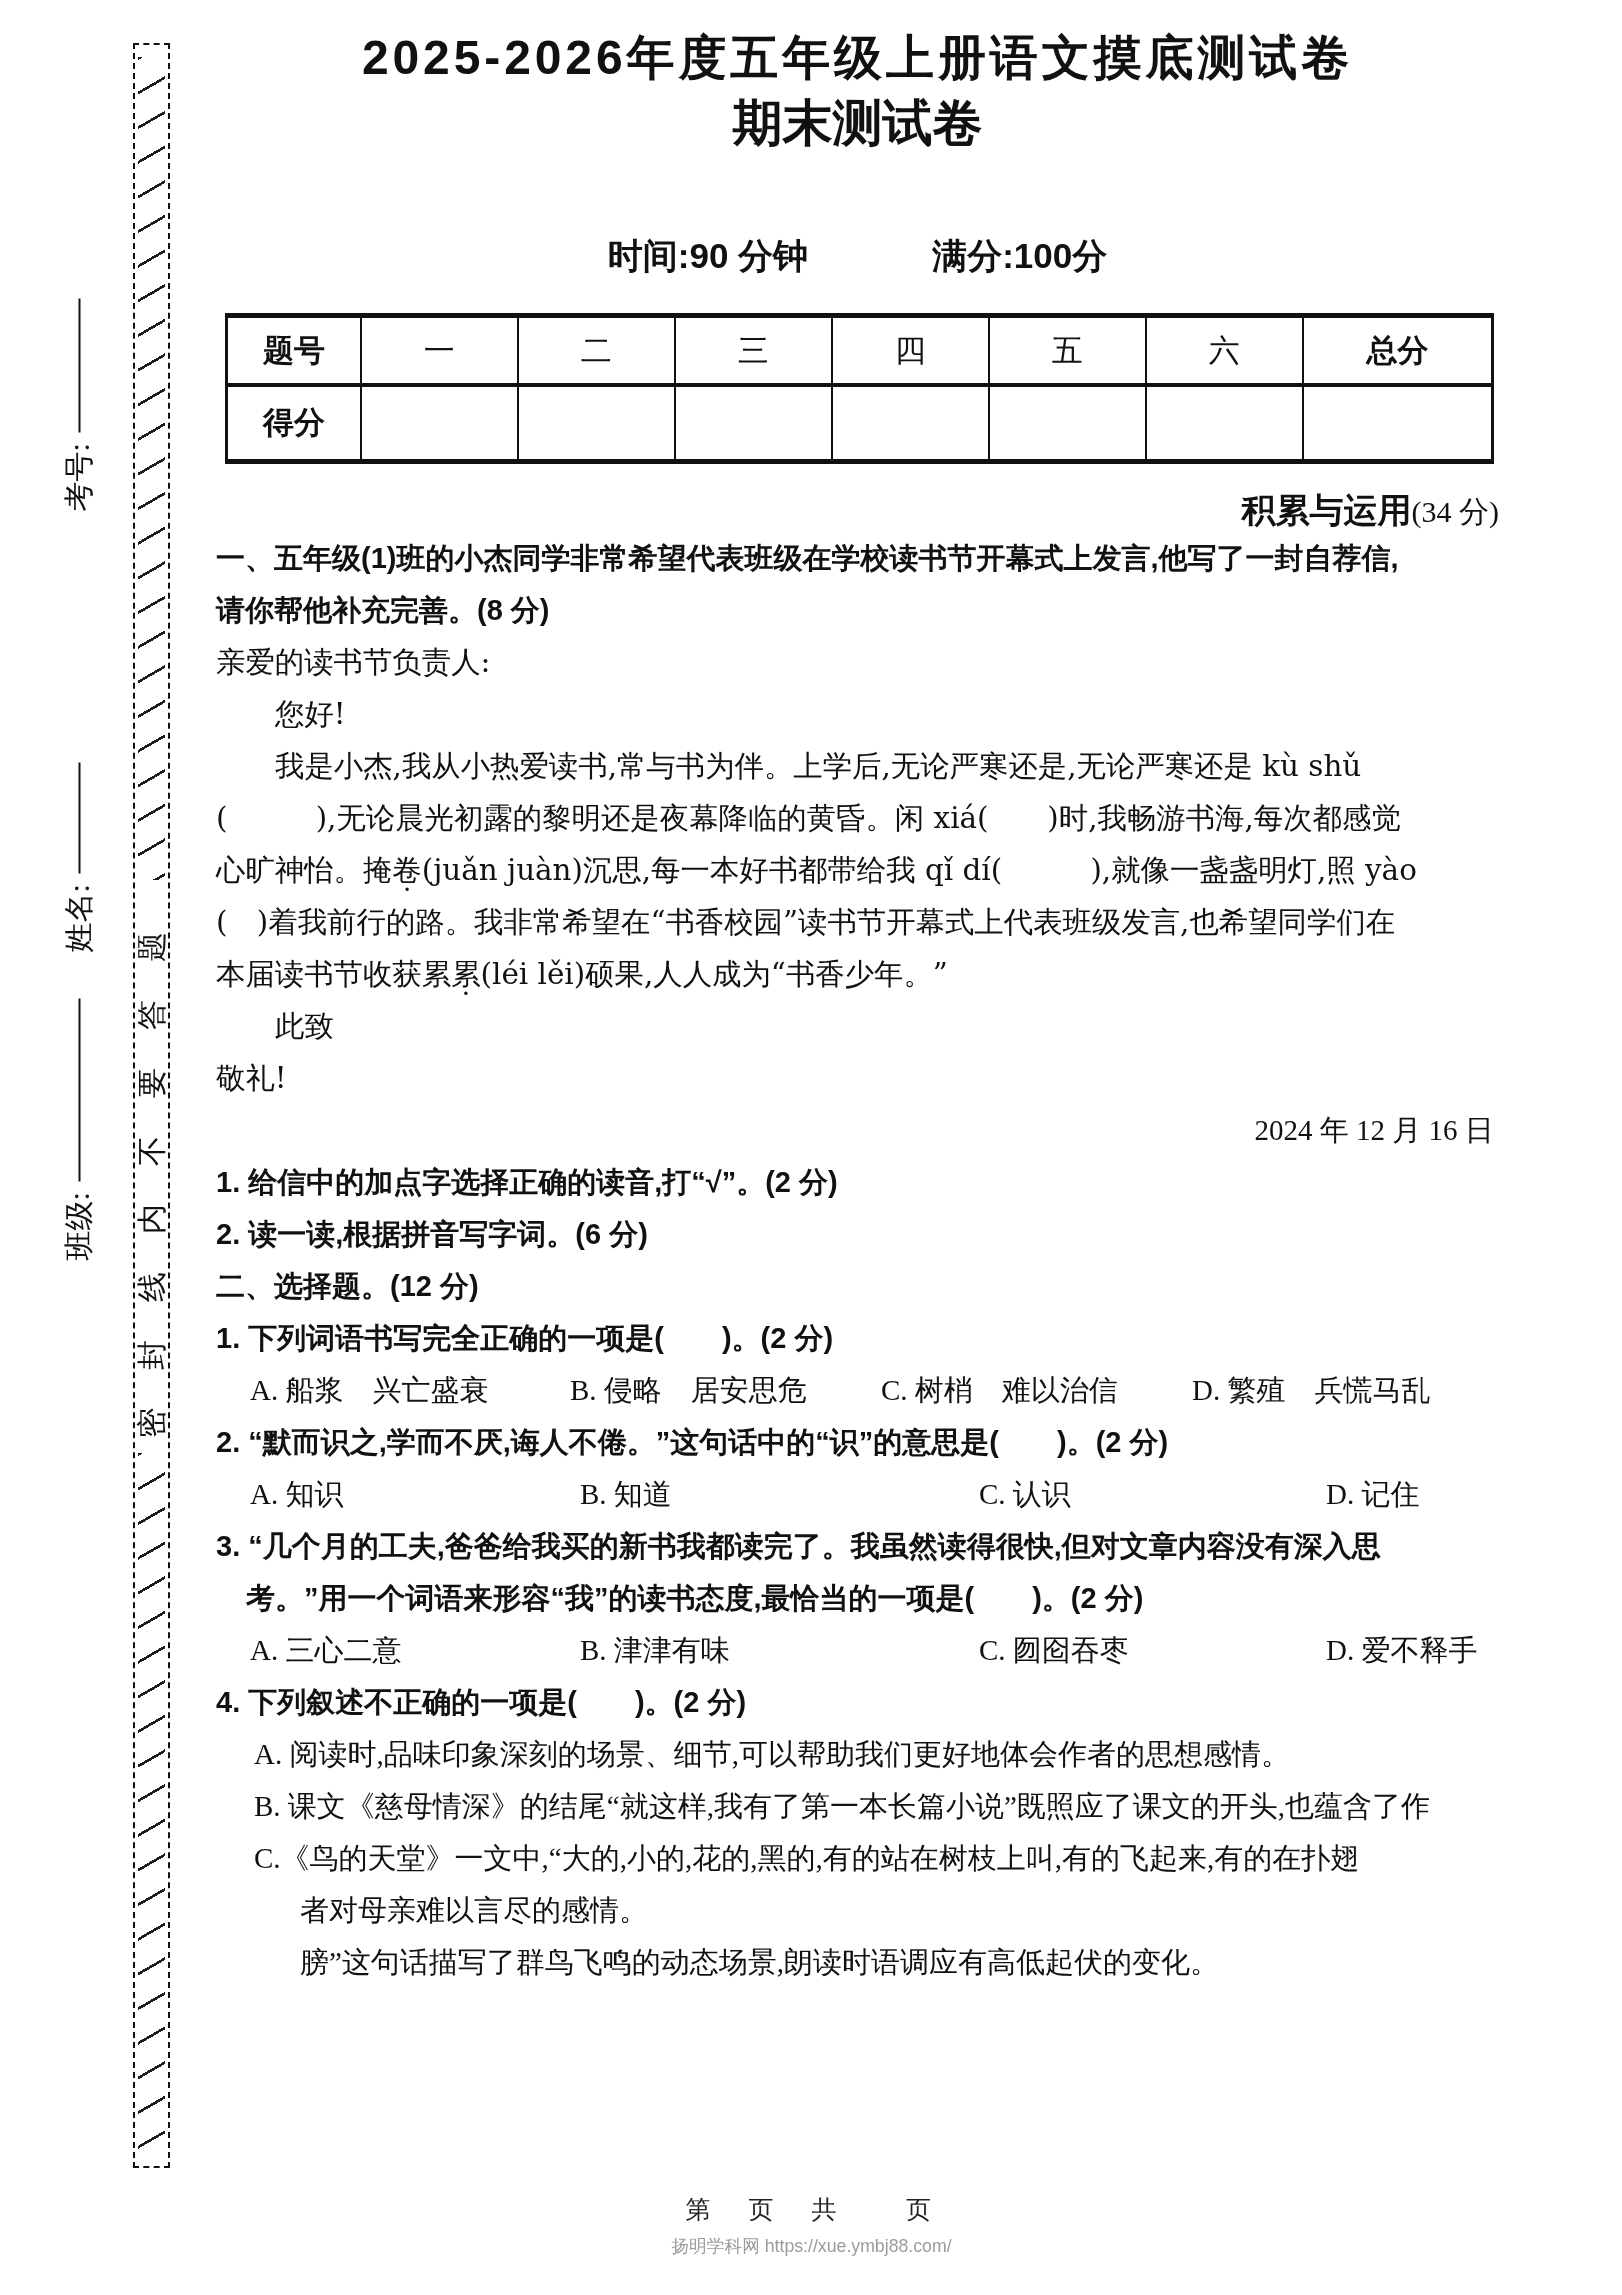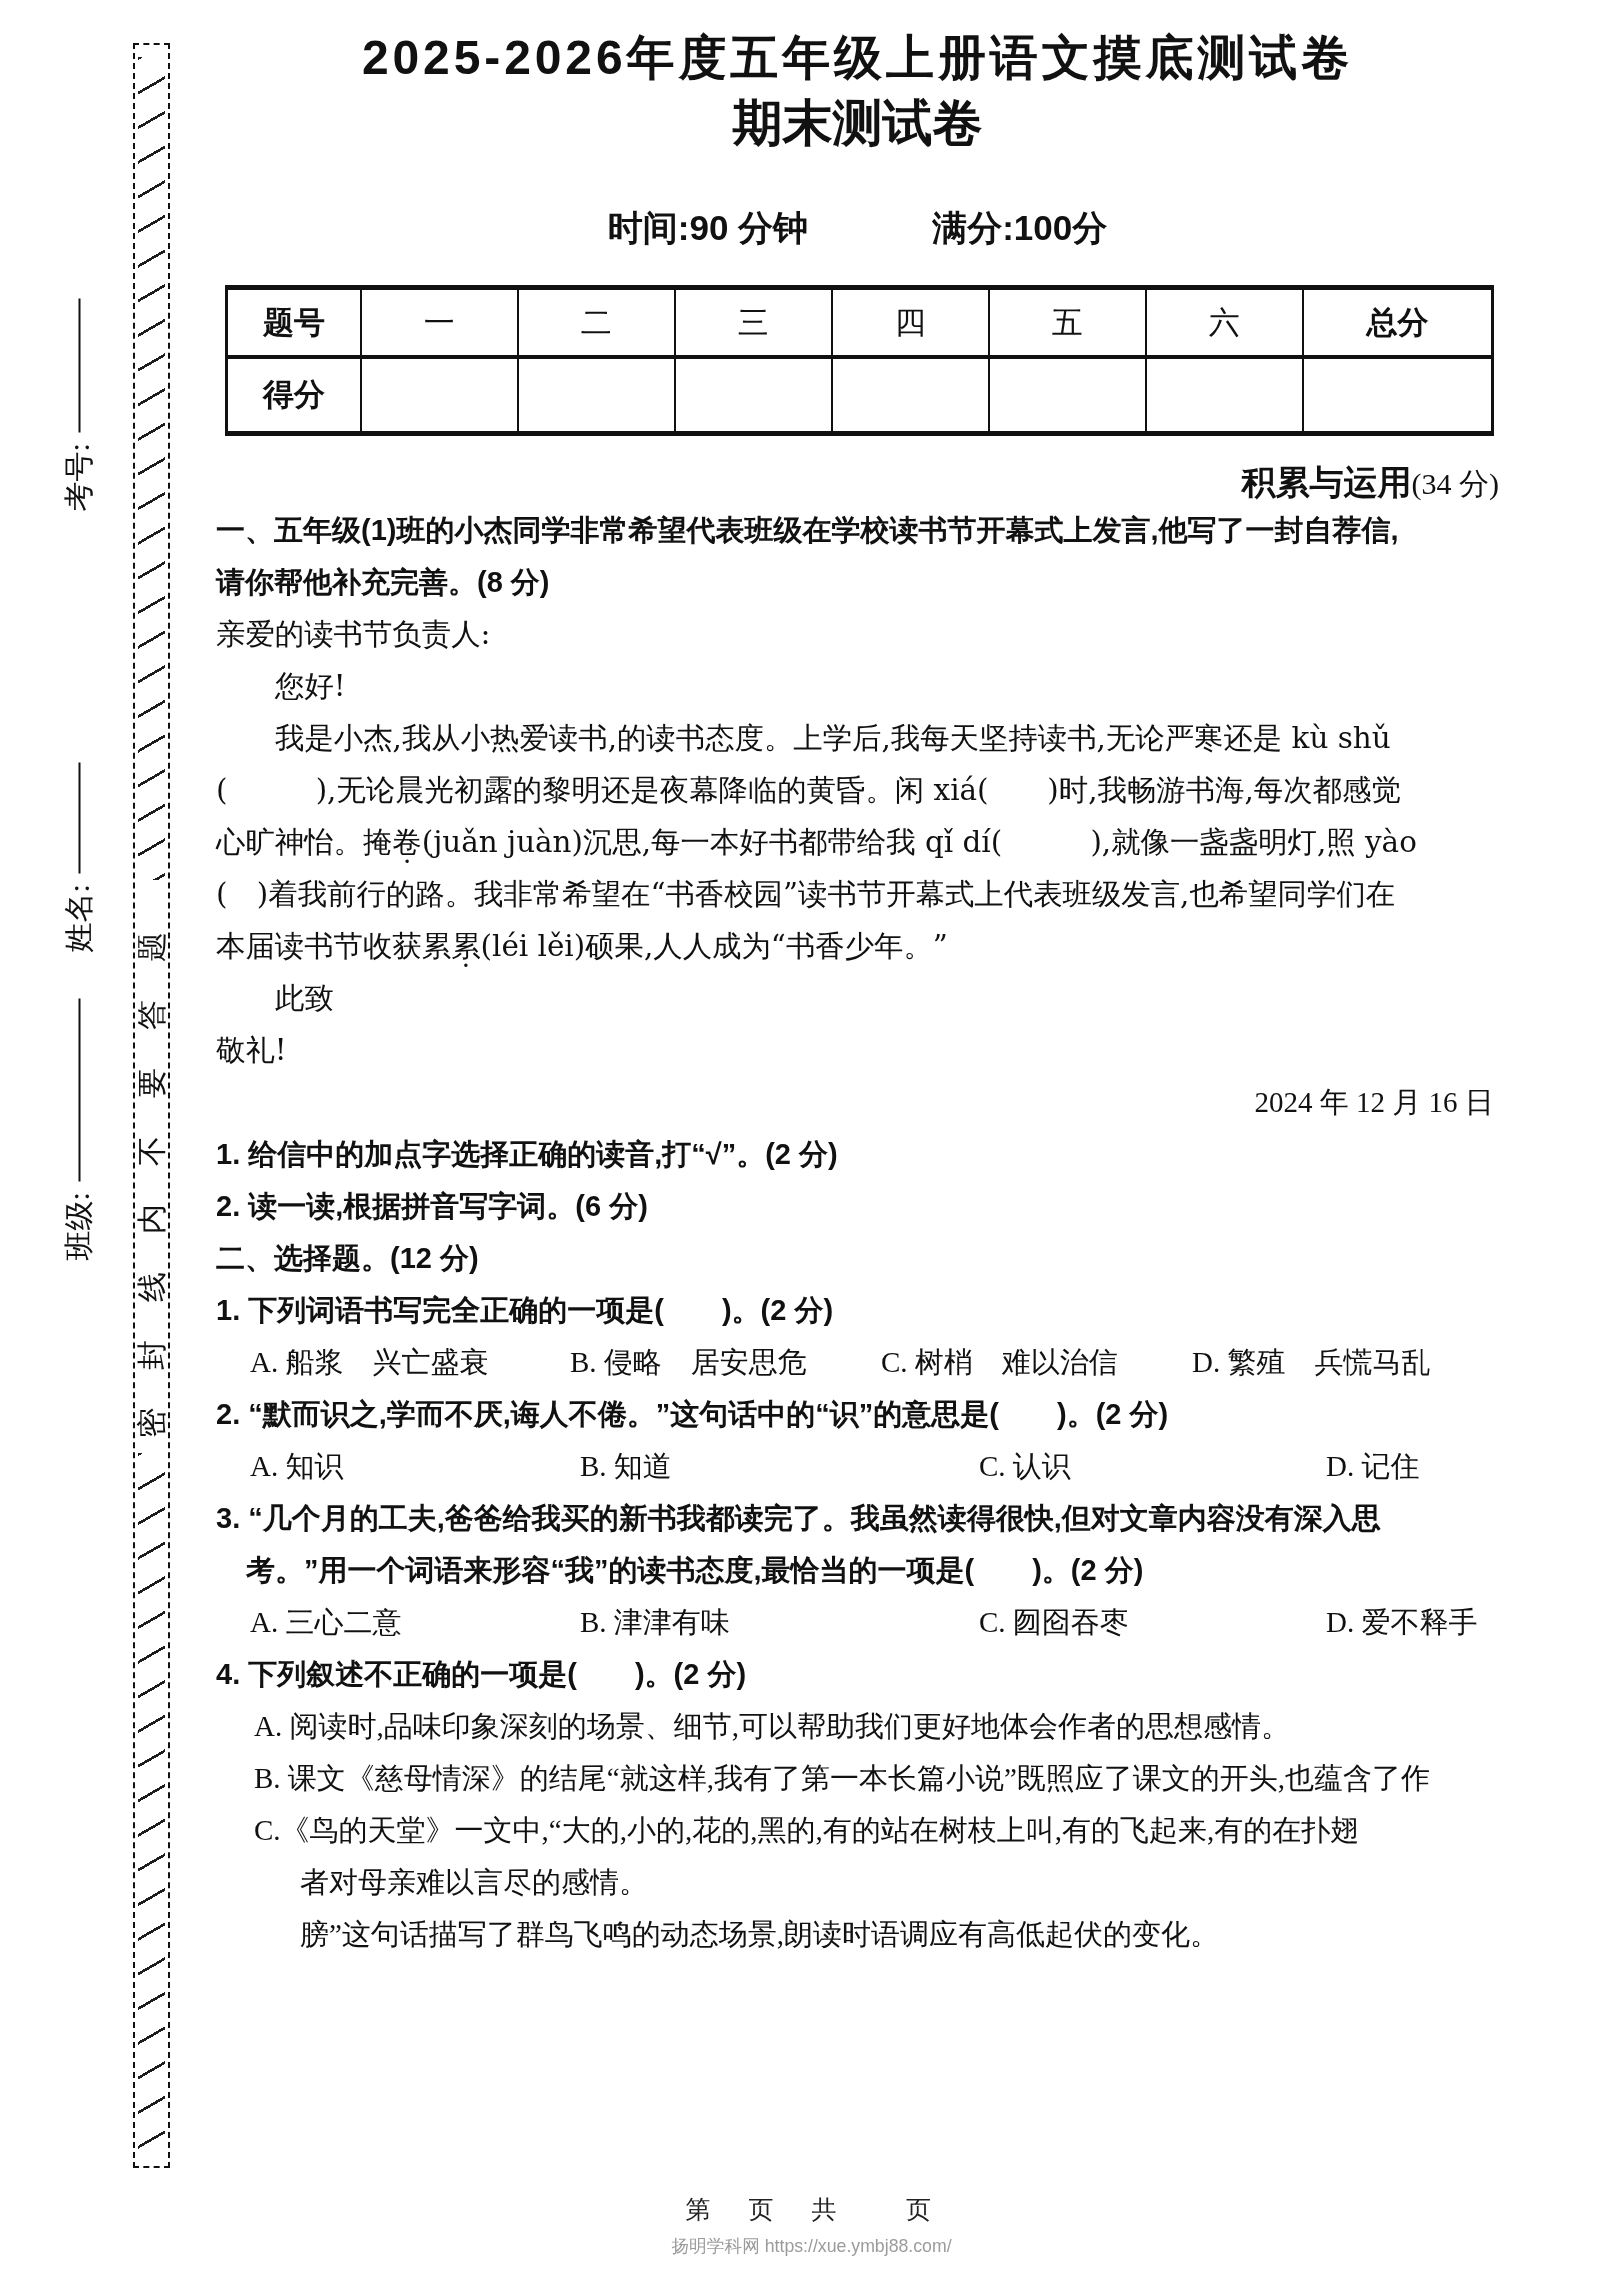--- a/index.html
+++ b/index.html
@@ -47,21 +47,21 @@
     font-size:48px;line-height:67px;letter-spacing:3.9px;
     text-align:center;margin:23.6px 0 0;white-space:nowrap;
   }
   .subtitle{
     font-family:"Liberation Sans", sans-serif;font-weight:700;
     font-size:50px;line-height:59px;text-align:center;margin:3.9px 0 0;
   }
   .info{
     display:flex;justify-content:center;gap:124px;
     font-family:"Liberation Sans", sans-serif;font-weight:700;
-    font-size:35px;line-height:38px;margin-top:56px;
+    font-size:35px;line-height:38px;margin-top:84px;
   }
 
   table.score{
     margin:38px 0 0 9.2px;border-collapse:collapse;width:1266px;table-layout:fixed;
     border:3.3px solid #111;border-top-width:5.9px;border-bottom-width:5.9px;
   }
   table.score td{
     border:2px solid #111;text-align:center;vertical-align:middle;
     font-size:31px;color:#111;padding:0;
   }
@@ -175,21 +175,21 @@
 
     <div class="sec-head">
       <span class="sec-title">积累与运用</span><span class="sec-pts">(34 分)</span>
     </div>
 
     <p class="line stem">一、五年级(1)班的小杰同学非常希望代表班级在学校读书节开幕式上发言,他写了一封自荐信,</p>
     <p class="line stem">请你帮他补充完善。(8 分)</p>
 
     <p class="line kai">亲爱的读书节负责人:</p>
     <p class="line kai ind2">您好!</p>
-    <p class="line kai ind2">我是小杰,我从小热爱读书,的读书态度。上学后,我每天坚持读书,无论严寒还是 kù shǔ</p>
+    <p class="line kai ind2">我是小杰,我从小热爱读书,常与书为伴。上学后,无论严寒还是,无论严寒还是 kù shǔ</p>
     <p class="line kai">(　　　),无论晨光初露的黎明还是夜幕降临的黄昏。闲 xiá(　　)时,我畅游书海,每次都感觉</p>
     <p class="line kai"><span>心旷神怡。掩</span><span class="zd">卷</span><span>(juǎn   juàn)沉思,每一本好书都带给我 qǐ dí(　　　),就像一盏盏明灯,照 yào</span></p>
     <p class="line kai">(　)着我前行的路。我非常希望在“书香校园”读书节开幕式上代表班级发言,也希望同学们在</p>
     <p class="line kai"><span>本届读书节收获累</span><span class="zd">累</span><span>(léi   lěi)硕果,人人成为“书香少年。”</span></p>
     <p class="line kai ind2">此致</p>
     <p class="line kai">敬礼!</p>
     <p class="line right">2024 年 12 月 16 日</p>
 
     <p class="line stem">1. 给信中的加点字选择正确的读音,打“√”。(2 分)</p>
     <p class="line stem">2. 读一读,根据拼音写字词。(6 分)</p>

